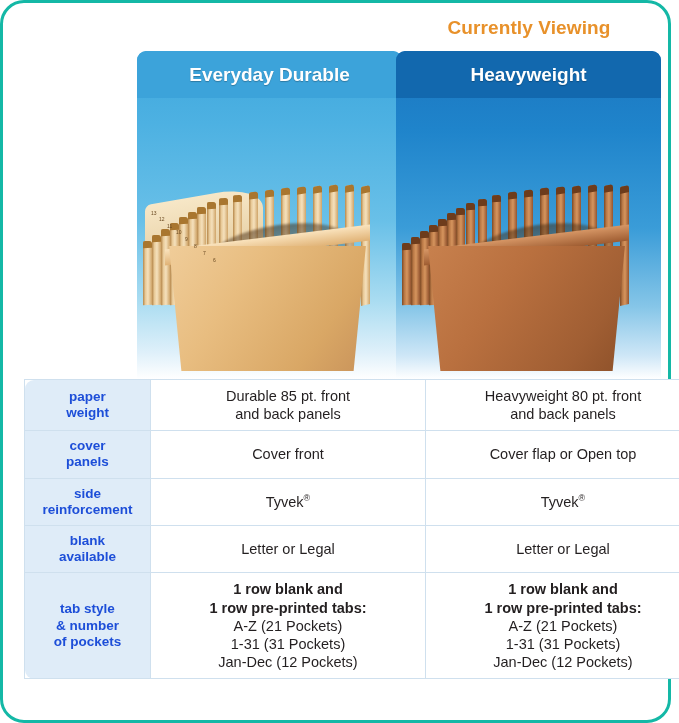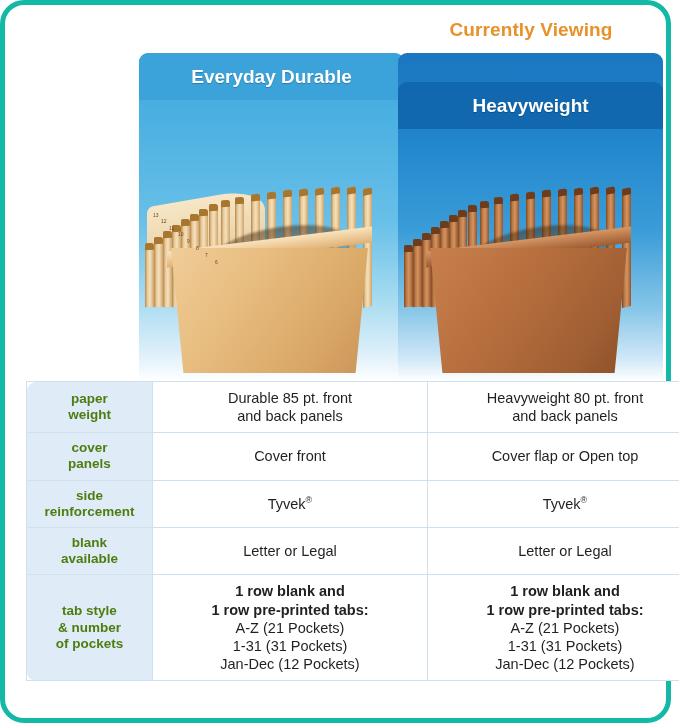--- a/index.html
+++ b/index.html
@@ -13,21 +13,21 @@
     font-family: "Liberation Sans", sans-serif;
     overflow: hidden;
   }
 
   #page {
     position: relative;
     width: 671px;
     height: 723px;
     box-sizing: border-box;
     background: #ffffff;
-    border: 5px solid #14b8a6;
+    border: 3px solid #14b8a6;
     border-radius: 24px;
   }
 
   
   #currently-viewing {
     position: absolute;
     left: 393px;
     top: 14px;
     width: 266px;
     text-align: center;
@@ -68,21 +68,21 @@
     position: absolute;
     left: 0; top: 0;
     width: 100%;
     height: 47px;
     border-radius: 9px 9px 0 0;
     display: flex;
     align-items: center;
     justify-content: center;
   }
   #panel-left .panel-titlebar  { background: #3ca3da; }
-  #panel-right .panel-titlebar { background: #1268ae; margin-top: 29px; }
+  #panel-right .panel-titlebar { background: #1268ae; }
 
   .panel-title {
     color: #ffffff;
     font-size: 19px;
     font-weight: bold;
     text-align: center;
     text-shadow: 0 1px 1px rgba(0,0,0,0.25);
   }
 
   .panel-subtitle {
@@ -210,21 +210,21 @@
     text-align: center;
     background: #ffffff;
     color: #231f20;
     font-size: 14.5px;
     line-height: 1.25;
     padding: 7px 6px;
   }
   #spec-table td.row-label {
     width: 113px;
     background: #dfecf8;
-    color: #4d7c0f;
+    color: #1d4ed8;
     font-weight: bold;
     font-size: 13.5px;
     line-height: 1.2;
   }
   #spec-table td.spec-cell { width: 262px; }
 
   #spec-table tr:first-child td.row-label { border-top-left-radius: 9px; }
   #spec-table tr:last-child  td.row-label { border-bottom-left-radius: 9px; }
   #spec-table tr:last-child  td.spec-cell:last-child { border-bottom-right-radius: 9px; }
 

